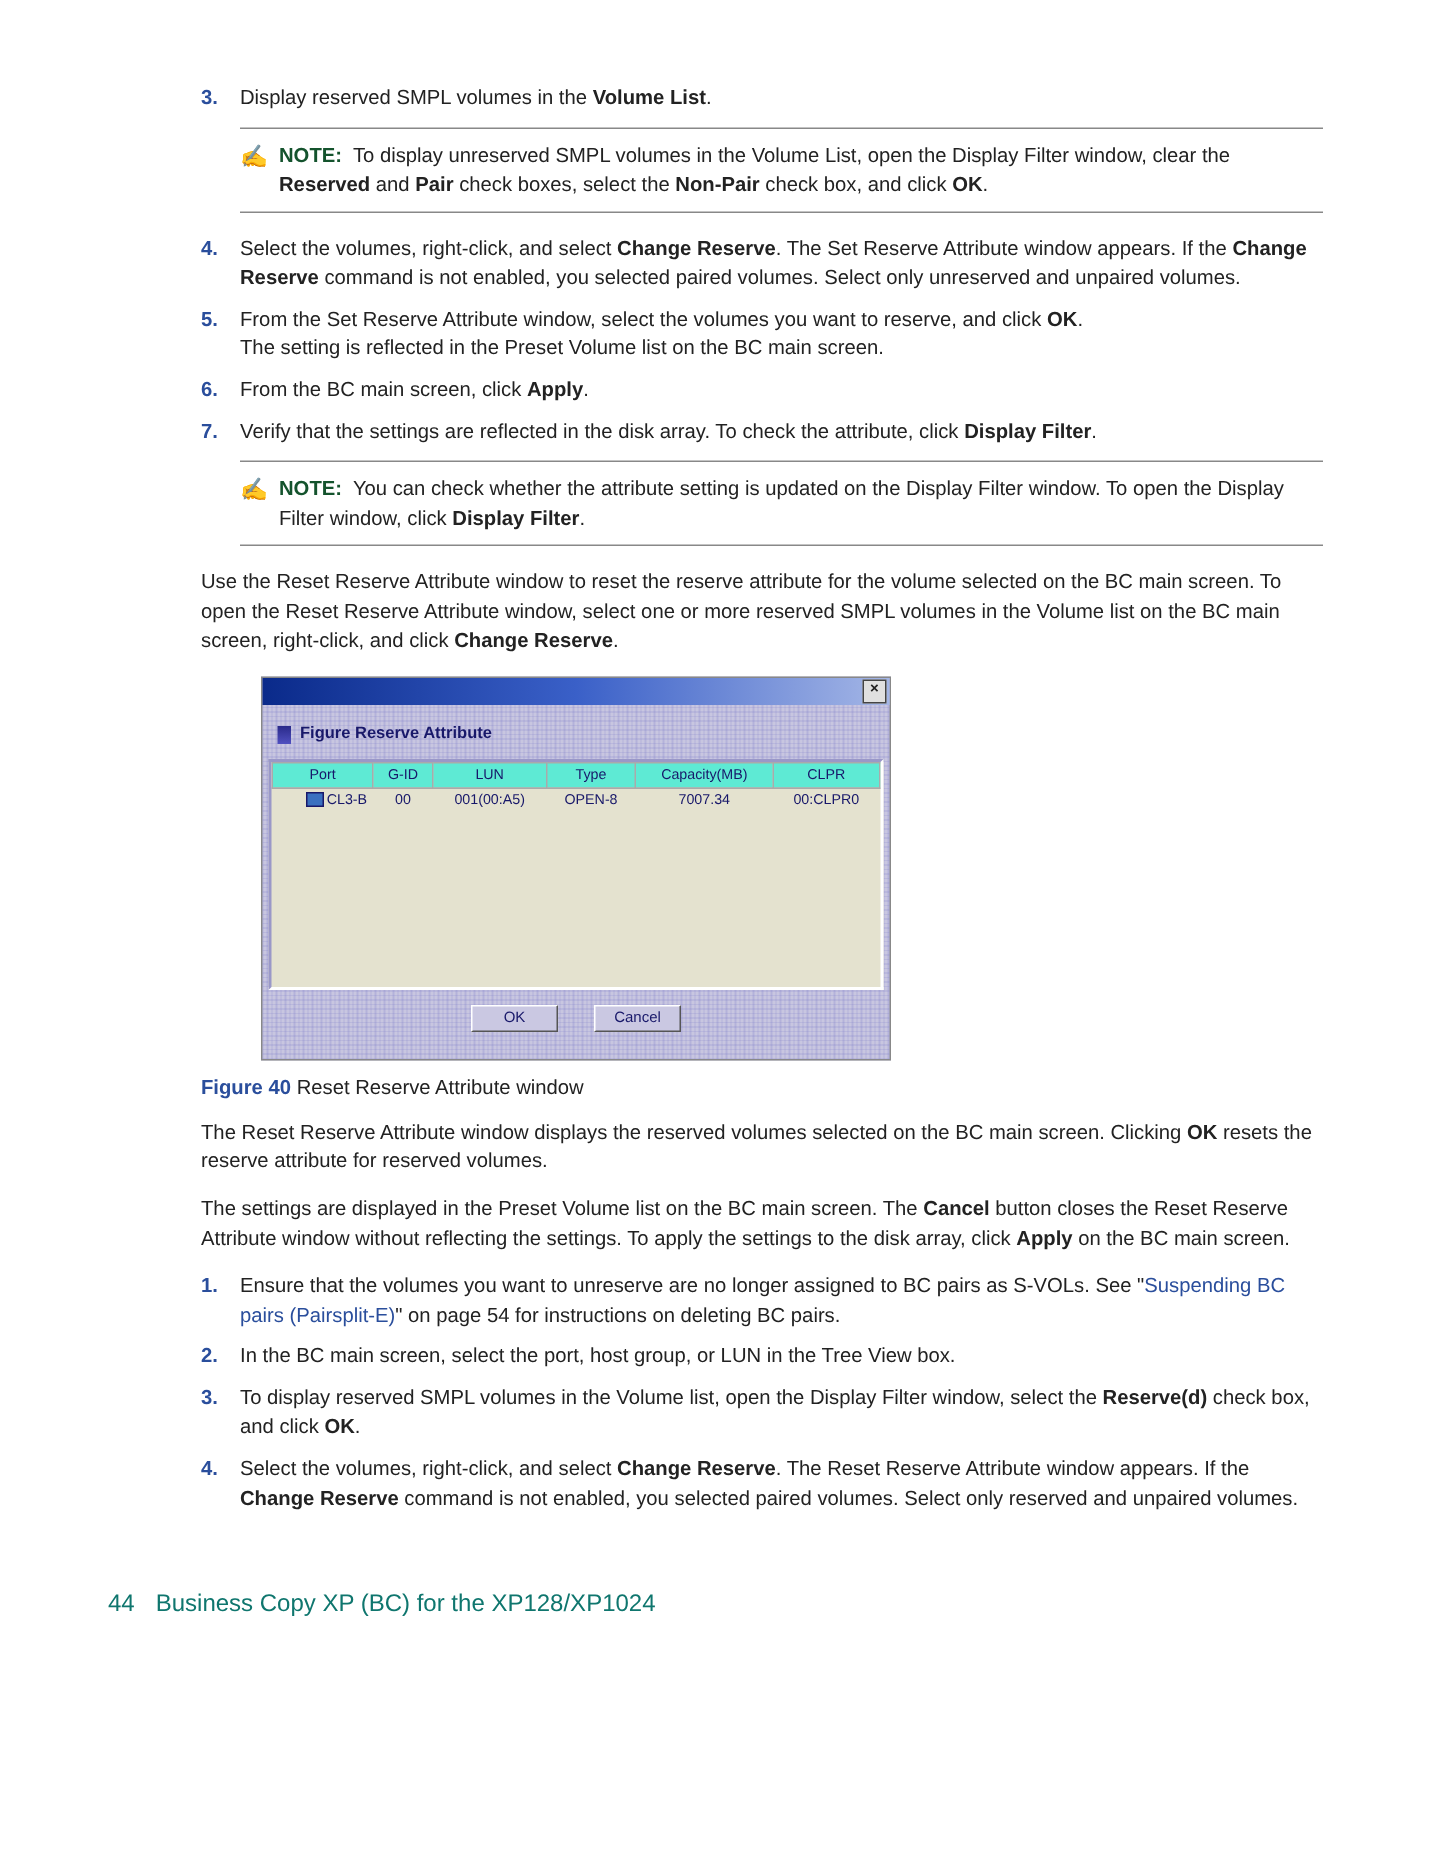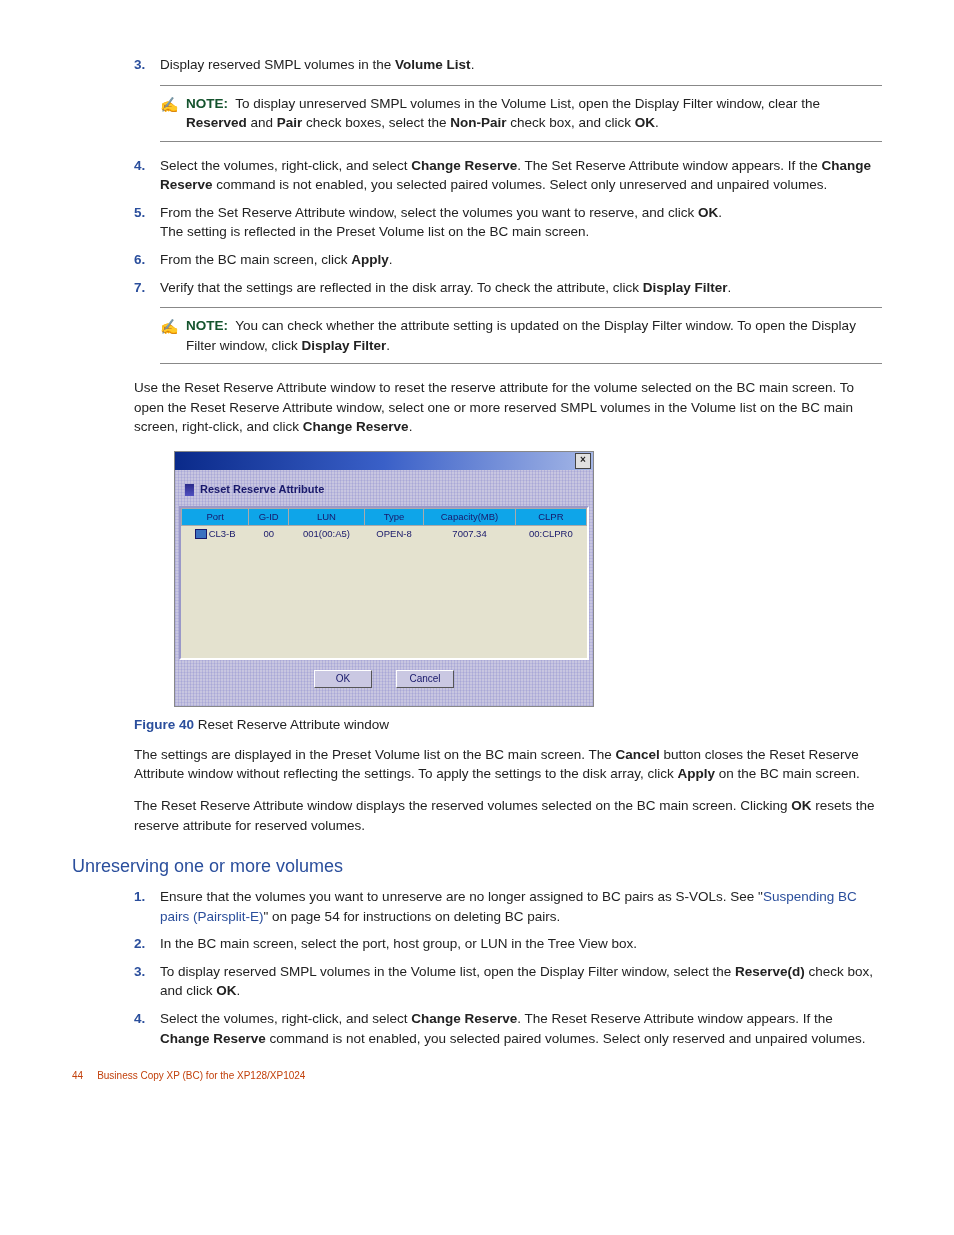--- a/index.html
+++ b/index.html
@@ -138,34 +138,34 @@
     height: 150px;
     overflow: hidden;
   }
   table.data {
     width: 100%;
     border-collapse: collapse;
     font-family: "MS Sans Serif", Arial, sans-serif;
     font-size: 9.5px;
   }
   table.data th {
-    background: #0ea5e9;
+    background: #5eead4;
     border: 1px solid #aaa;
     padding: 1px 4px;
     font-weight: normal;
     color: #18186a;
     text-align: center;
   }
   table.data td {
     padding: 1px 4px;
     color: #18186a;
     text-align: center;
     white-space: nowrap;
   }
-  table.data td:first-child { text-align: center; }
+  table.data td:first-child { text-align: right; }
   .row-icon {
     display: inline-block;
     width: 10px; height: 8px;
     background: #3a70c0;
     border: 1px solid #18186a;
     margin-right: 2px;
     vertical-align: middle;
   }
   .dialog-buttons {
     display: flex;
@@ -179,23 +179,23 @@
     padding: 1px 0;
     width: 56px;
     text-align: center;
     background: #cac8e2;
     border: 1px solid #555;
     border-top-color: #fff;
     border-left-color: #fff;
     color: #18186a;
   }
   .footer {
-    margin-top: 21px;
-    font-size: 10px;
-    color: #c2410c;
+    margin-top: 50px;
+    font-size: 16px;
+    color: #0f766e;
   }
   .footer .pg { margin-right: 14px; }
 </style>
 </head>
 <body>
 
 <div class="page">
 
   <ol class="num-list" id="top-list">
       <li><span class="num">3.</span>Display reserved SMPL volumes in the <b>Volume List</b>.</li>
@@ -216,21 +216,21 @@
     <p class="para">Use the Reset Reserve Attribute window to reset the reserve attribute for the volume selected on the BC main screen. To open the Reset Reserve Attribute window, select one or more reserved SMPL volumes in the Volume list on the BC main screen, right-click, and click <b>Change Reserve</b>.</p>
   </div>
 
   <div class="dialog-wrap">
     <div class="dialog-titlebar">
       <div class="close-x">×</div>
     </div>
     <div class="dialog-hatched">
       <div class="dialog-subtitle">
         <span class="subtitle-sq"></span>
-        <span>Reset Reserve Attribute</span>
+        <span>Figure Reserve Attribute</span>
       </div>
       <div class="grid-area">
         <table class="data">
           <thead>
               <tr id="dlg-head">
                 <th>Port</th>
                 <th>G-ID</th>
                 <th>LUN</th>
                 <th>Type</th>
                 <th>Capacity(MB)</th>
@@ -254,25 +254,24 @@
         <div class="win-btn">Cancel</div>
       </div>
     </div>
   </div>
 
   <div class="figure-caption">
     <span class="fig-label">Figure 40</span><span> Reset Reserve Attribute window</span>
   </div>
 
   <div class="content-indent">
+    <p class="para">The Reset Reserve Attribute window displays the reserved volumes selected on the BC main screen. Clicking <b>OK</b> resets the reserve attribute for reserved volumes.</p>
     <p class="para">The settings are displayed in the Preset Volume list on the BC main screen. The <b>Cancel</b> button closes the Reset Reserve Attribute window without reflecting the settings. To apply the settings to the disk array, click <b>Apply</b> on the BC main screen.</p>
-    <p class="para">The Reset Reserve Attribute window displays the reserved volumes selected on the BC main screen. Clicking <b>OK</b> resets the reserve attribute for reserved volumes.</p>
-  </div>
-
-  <h3 class="subsection">Unreserving one or more volumes</h3>
+  </div>
+
 
   <ol class="num-list" id="unres-list">
       <li><span class="num">1.</span>Ensure that the volumes you want to unreserve are no longer assigned to BC pairs as S-VOLs. See "<span class="link">Suspending BC pairs (Pairsplit-E)</span>" on page 54 for instructions on deleting BC pairs.</li>
       <li><span class="num">2.</span>In the BC main screen, select the port, host group, or LUN in the Tree View box.</li>
       <li><span class="num">3.</span>To display reserved SMPL volumes in the Volume list, open the Display Filter window, select the <b>Reserve(d)</b> check box, and click <b>OK</b>.</li>
       <li><span class="num">4.</span>Select the volumes, right-click, and select <b>Change Reserve</b>. The Reset Reserve Attribute window appears. If the <b>Change Reserve</b> command is not enabled, you selected paired volumes. Select only reserved and unpaired volumes.</li>
     </ol>
 
   <div class="footer">
     <span class="pg">44</span><span>Business Copy XP (BC) for the XP128/XP1024</span>

